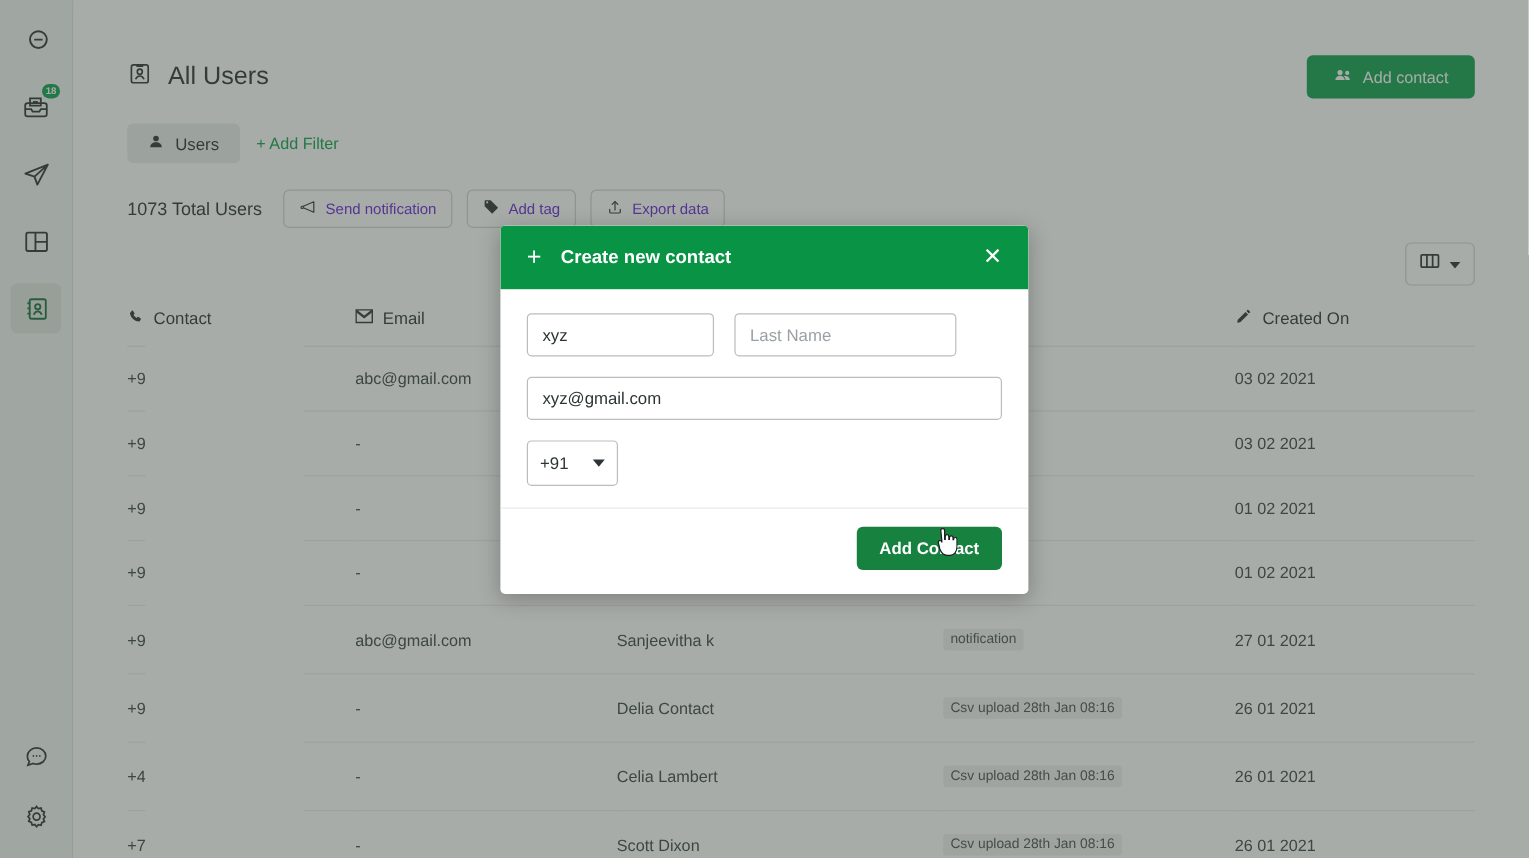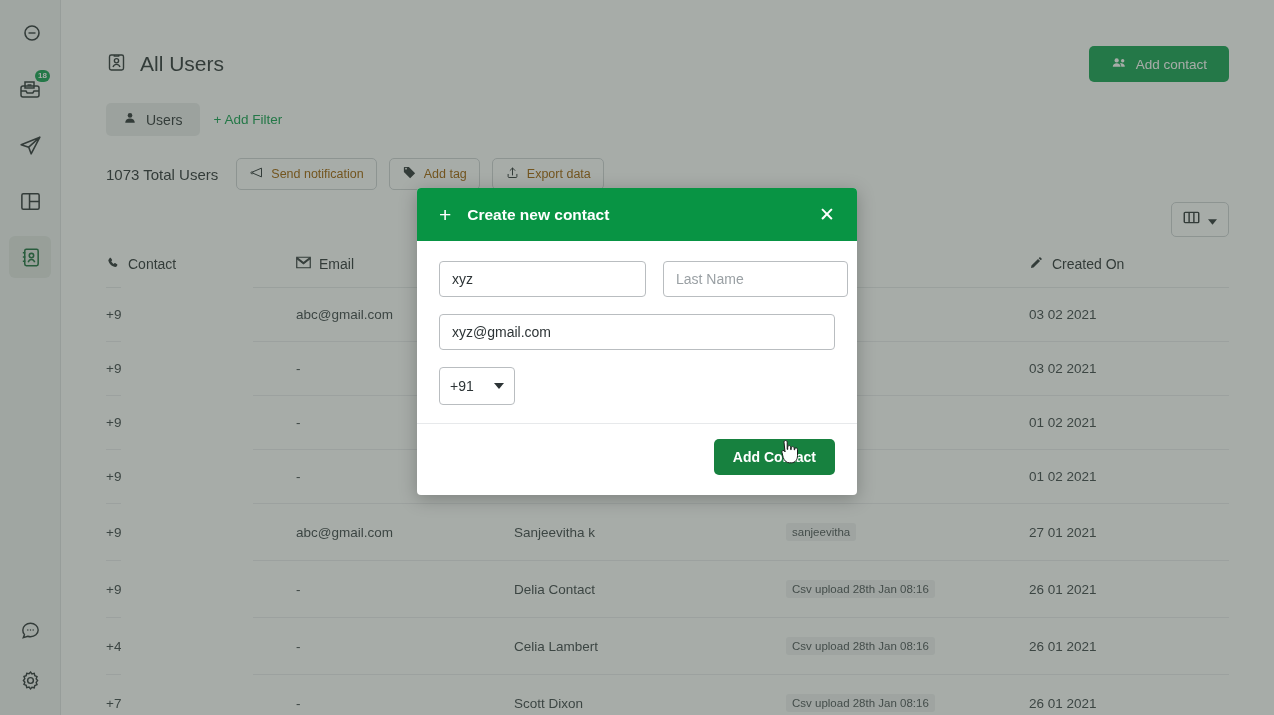--- a/index.html
+++ b/index.html
@@ -116,21 +116,21 @@
     color: #2d3436;
     margin-right: 6px;
   }
   .obtn {
     display: flex; align-items: center; gap: 7px;
     border: 1px solid #cfd3d6;
     border-radius: 5px;
     background: #ffffff;
     padding: 6px 12px;
     font-size: 12.5px;
-    color: #a16207;
+    color: #6d28d9;
     cursor: pointer;
     font-family: "Liberation Sans", sans-serif;
   }
 
   .cols-row {
     display: flex; justify-content: flex-end;
     padding: 12px 45px 0 45px;
   }
   .col-select {
     display: flex; align-items: center; gap: 8px;
@@ -226,21 +226,21 @@
     border-radius: 4px;
     height: 36px;
     font-size: 14px;
     color: #2d3436;
     padding: 0 12px;
     font-family: "Liberation Sans", sans-serif;
     background: #ffffff;
     outline: none;
   }
   .inp::placeholder { color: #9aa0a4; }
-  .inp-first { width: 207px; }
+  .inp-first { width: 156px; }
   .inp-last  { width: 185px; }
   .inp-email { width: 100%; margin-bottom: 17px; position: relative; }
   .phone-row { display: flex; gap: 15px; margin-bottom: 14px; }
   .cc-select {
     width: 76px; height: 38px;
     border: 1px solid #b9bdc0;
     border-radius: 4px;
     display: flex; align-items: center; justify-content: space-between;
     padding: 0 10px;
     font-size: 14px;
@@ -526,21 +526,21 @@
               <td class="col-contact">+9</td>
               <td class="col-email">-</td>
               <td class="col-name"></td>
               <td class="col-tag"></td>
               <td class="col-created">01 02 2021</td>
             </tr>
             <tr>
               <td class="col-contact">+9</td>
               <td class="col-email">abc@gmail.com</td>
               <td class="col-name">Sanjeevitha k</td>
-              <td class="col-tag"><span class="tag-pill">sanjeevitha</span></td>
+              <td class="col-tag"><span class="tag-pill">notification</span></td>
               <td class="col-created">27 01 2021</td>
             </tr>
             <tr>
               <td class="col-contact">+9</td>
               <td class="col-email">-</td>
               <td class="col-name">Delia Contact</td>
               <td class="col-tag"><span class="tag-pill">Csv upload 28th Jan 08:16</span></td>
               <td class="col-created">26 01 2021</td>
             </tr>
             <tr>

